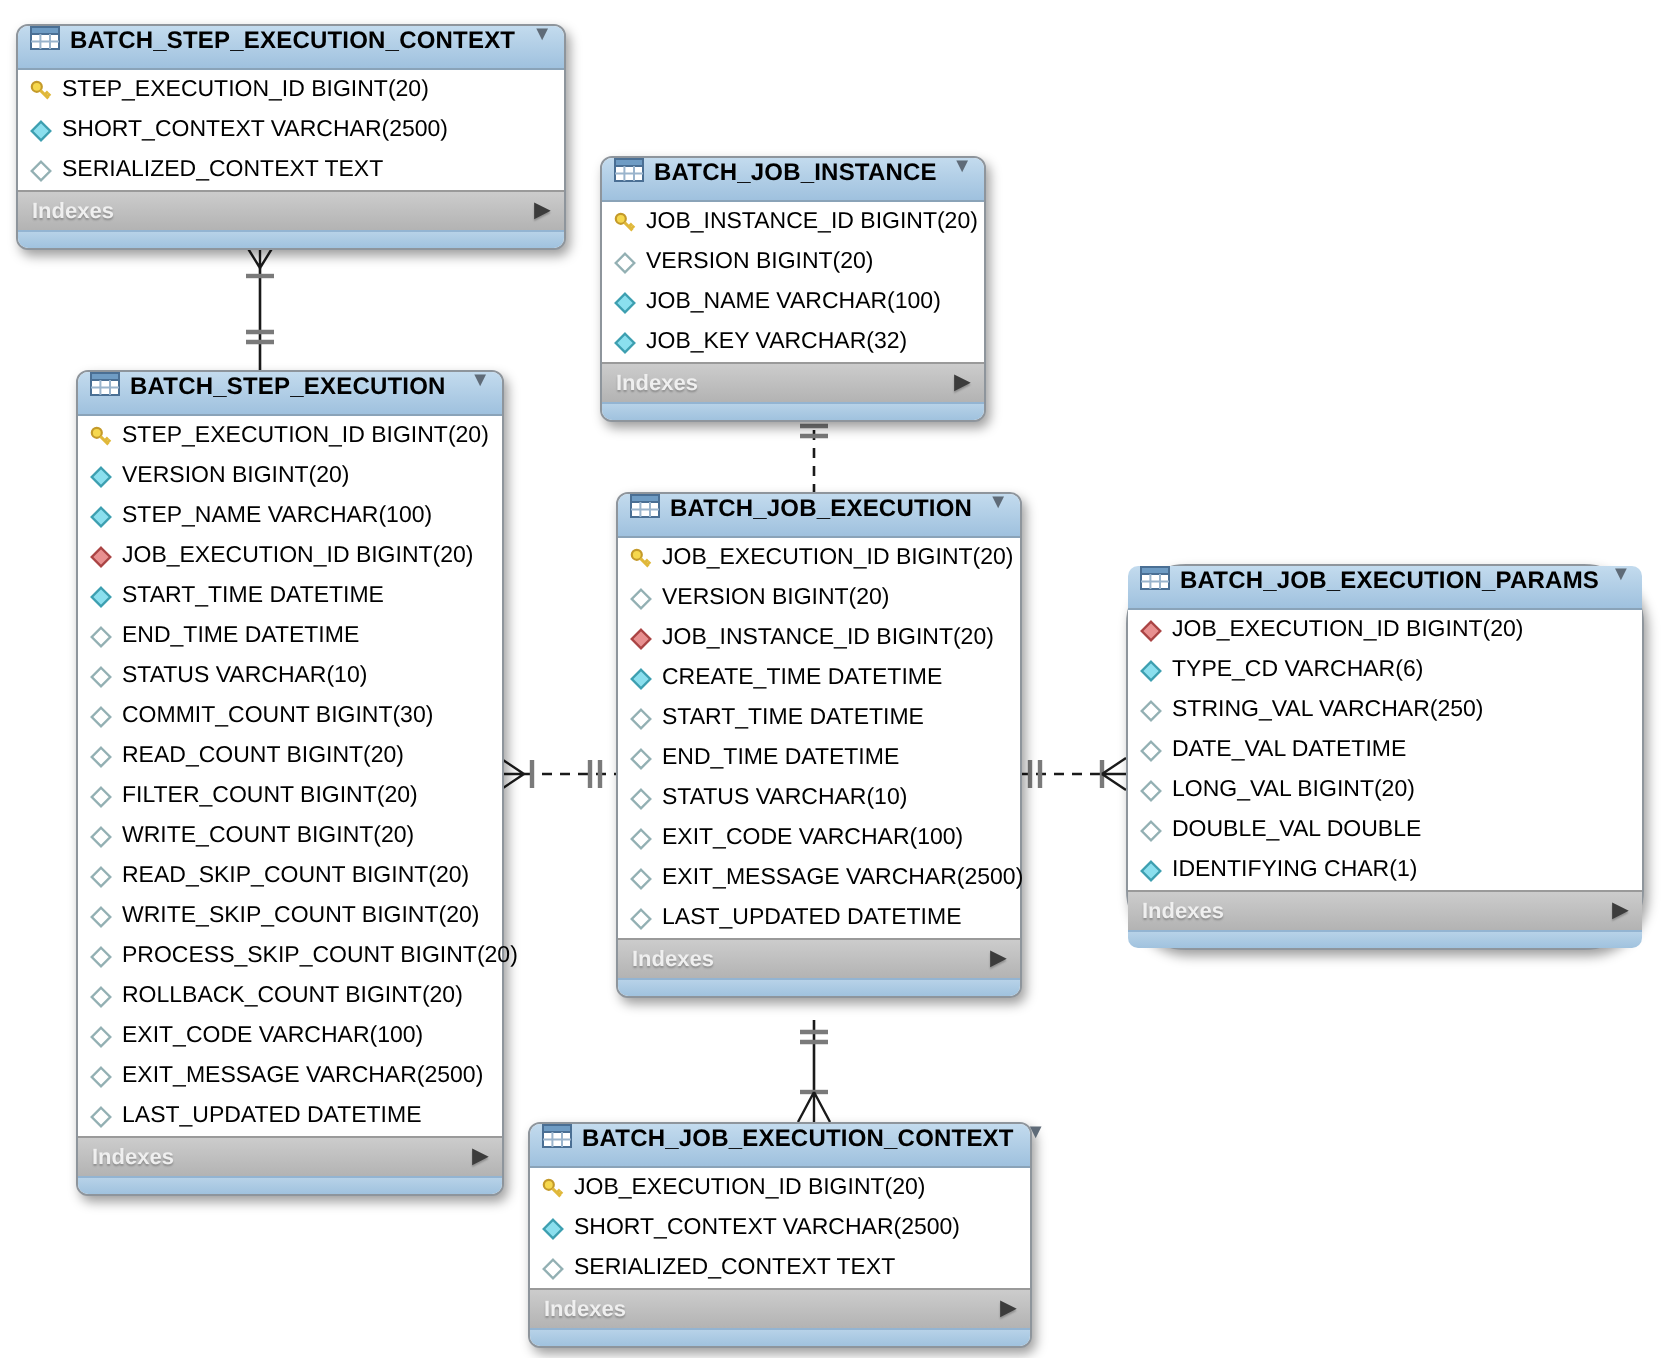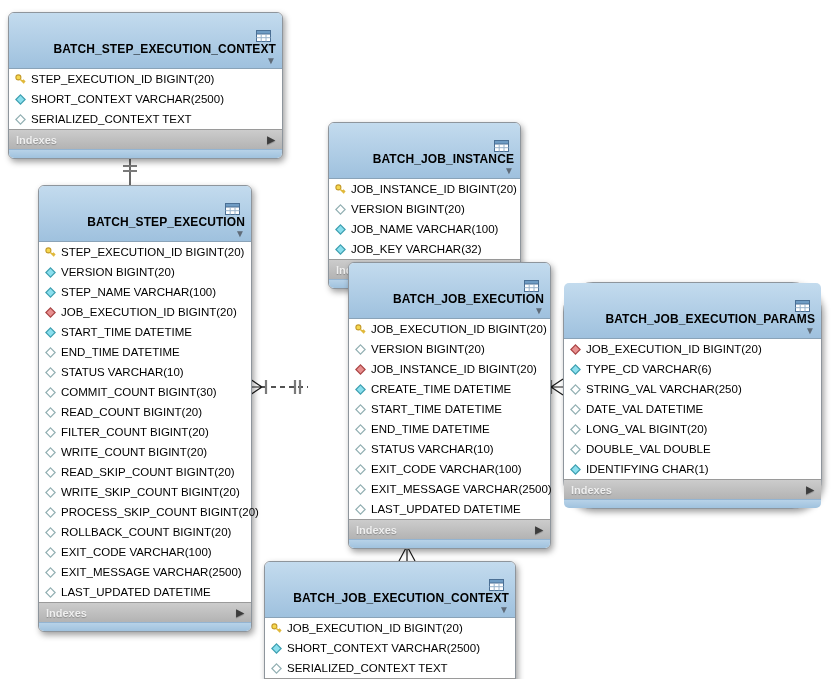--- a/index.html
+++ b/index.html
@@ -2,23 +2,23 @@
 <html><head>
 <meta charset="utf-8">
 <style>
   html,body{margin:0;padding:0;background:#fff;}
   .canvas{position:relative;width:831px;height:679px;background:#fff;overflow:hidden;
           font-family:"Liberation Sans",sans-serif;}
   .rel-svg{position:absolute;left:0;top:0;z-index:0;}
 
   .table{position:absolute;z-index:1;background:#fff;border:1px solid #8e959c;
          border-radius:6px;box-shadow:2px 3px 6px rgba(0,0,0,.38);}
-  .t-header{height:21px;display:flex;align-items:flex-end;padding:17px 6px;
+  .t-header{height:21px;display:flex;align-items:flex-start;padding:0 6px;
             background:linear-gradient(#c3dbee,#9fc1de);
-            border-bottom:1px solid #8aa3b8;border-radius:5px 5px 0 0;flex-direction:column;}
+            border-bottom:1px solid #8aa3b8;border-radius:5px 5px 0 0;}
   .t-icon{width:15px;height:12px;flex:none;margin-right:5px;display:inline-flex;}
   .t-title{font-weight:bold;font-size:12px;color:#000;white-space:nowrap;
            letter-spacing:.1px;}
   .t-collapse{margin-left:auto;color:#5f6b78;font-size:10px;line-height:1;padding-left:6px;}
 
   .t-body{background:#fff;}
   .t-row{height:20px;display:flex;align-items:center;padding:0 6px;font-size:11.5px;
          color:#000;white-space:nowrap;}
   .icon{width:11px;height:11px;flex:none;margin-right:5px;display:inline-flex;}
   .icon svg{width:11px;height:11px;display:block;}
@@ -31,23 +31,23 @@
   .t-indexes{height:19px;display:flex;align-items:center;padding:0 7px;
              background:linear-gradient(#cccccc,#b3b3b3);border-top:1px solid #9a9a9a;
              font-size:11px;font-weight:bold;color:#efefef;
              text-shadow:0 1px 1px rgba(0,0,0,.25);text-align:center;}
   .t-expand{margin-left:auto;color:#3c3c3c;font-size:10px;line-height:1;}
   .t-footer{height:8px;background:linear-gradient(#b7d2e8,#a0c2de);
             border-top:1px solid #93b4d2;border-radius:0 0 5px 5px;}
 
   
   #t0{left:8px;  top:12px;  width:273px;}
-  #t1{left:328px;top:78px;  width:191px;margin-top:44px;}
+  #t1{left:300px;top:78px;  width:191px;}
   #t2{left:38px; top:185px; width:212px;}
-  #t3{left:308px;top:262px; width:201px;margin-left:40px;}
+  #t3{left:308px;top:246px; width:201px;}
   #t4{left:563px;top:282px; width:257px;border-radius:30px;}
   #t5{left:264px;top:561px; width:250px;}
 
   .rel-line{stroke:#1a1a1a;stroke-width:1.3;fill:none;}
   .rel-dashed{stroke-dasharray:5,4;}
   .rel-prong{stroke:#1a1a1a;stroke-width:1.2;fill:none;}
   .rel-bar{stroke:#7a7a7a;stroke-width:2.2;fill:none;}
 </style>
 </head>
 <body>

